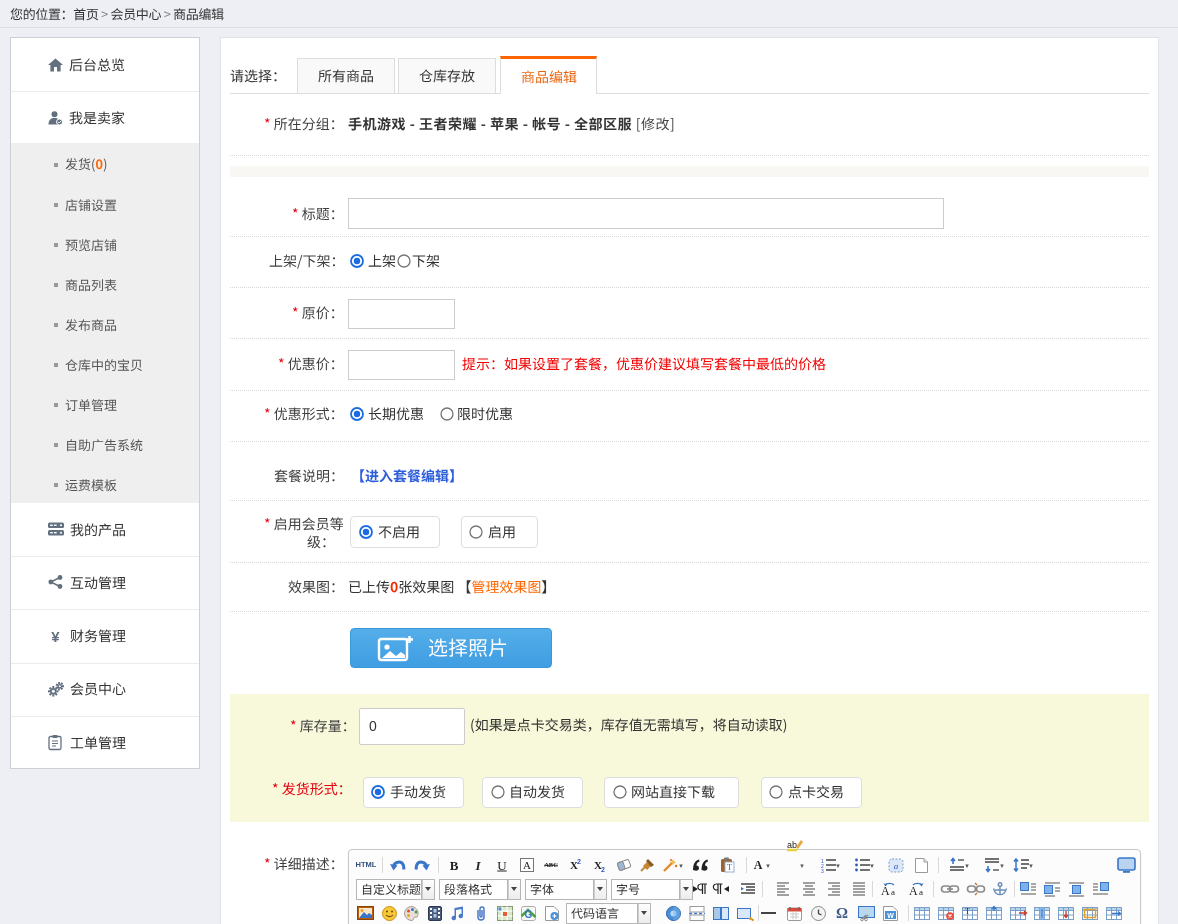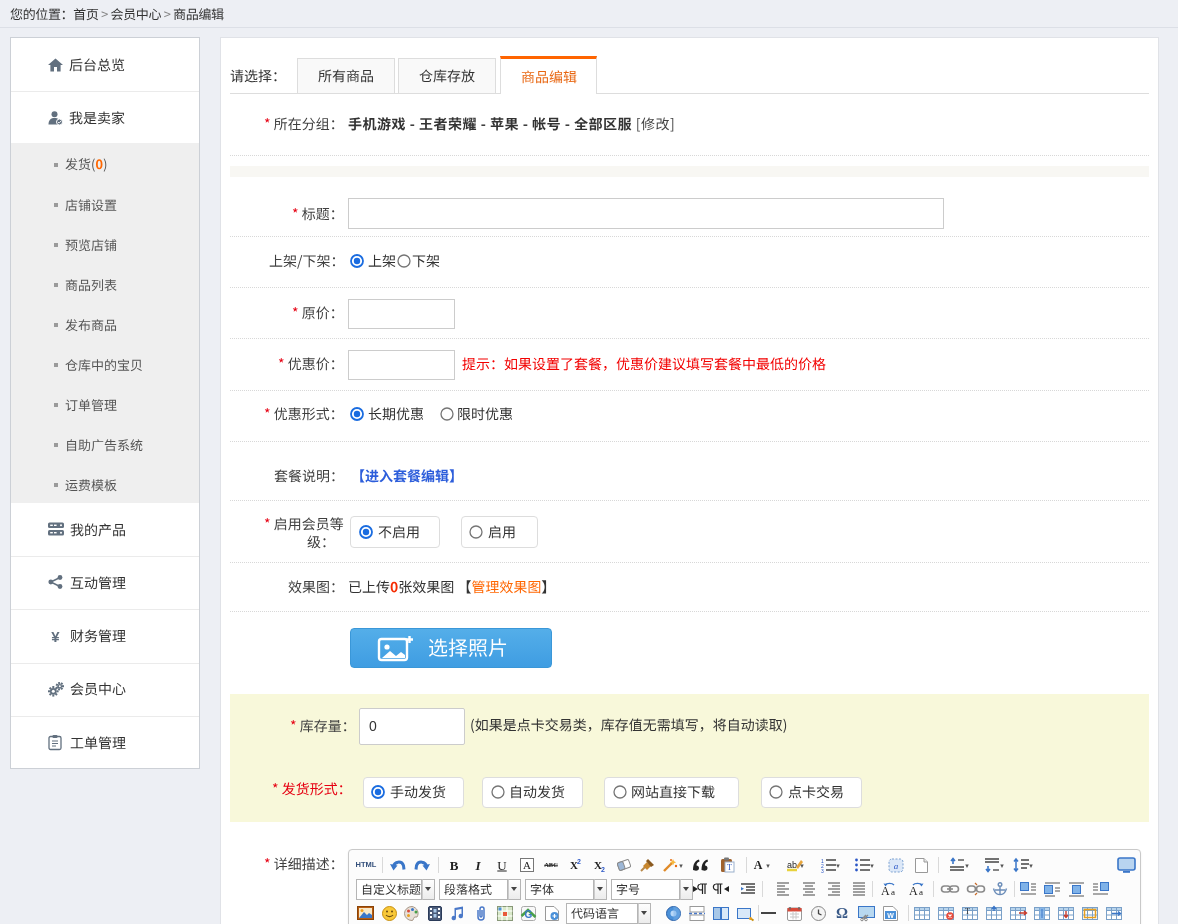--- a/index.html
+++ b/index.html
@@ -882,21 +882,21 @@
     <svg width="15" height="16" viewBox="0 0 15 16" style="display:block;overflow:visible">
       <rect x="1" y="2" width="11" height="13" rx="1.5" fill="#a0622d"></rect>
       <rect x="4" y="0.5" width="5" height="3" rx="1" fill="#777"></rect>
       <rect x="5" y="5" width="9" height="10" fill="#fff" stroke="#9ab0cc"></rect>
       <text x="9.5" y="13" text-anchor="middle" font-size="8" font-family="Liberation Serif" fill="#2a56c6">T</text>
     </svg>
   </div>
 <div style="position:absolute;left:746.0px;top:857.0px;width:1px;height:16px;background:#d9d9d9"></div>
 <div style="position:absolute;left:758.0px;top:865.0px;transform:translate(-50%,-50%);font-family:'Liberation Serif',sans-serif;font-size:12px;color:#222;font-weight:bold;font-style:normal;line-height:1;white-space:nowrap;">A</div>
 <div style="position:absolute;left:768.0px;top:865.0px;transform:translate(-50%,-50%);font-family:'Liberation Sans',sans-serif;font-size:7px;color:#555;font-weight:normal;font-style:normal;line-height:1;white-space:nowrap;">▾</div>
-<div style="position:absolute;left:786.0px;top:857.0px">
+<div style="position:absolute;left:786.0px;top:837px">
     <svg width="18" height="16" viewBox="0 0 18 16" style="display:block;overflow:visible">
       <text x="1" y="11" font-size="9" font-family="Liberation Sans" fill="#222">ab</text>
       <path d="M10 10 L15 3 L17 5 L12 12 Z" fill="#e8a63c"></path>
       <path d="M1 13 h10" stroke="#e8d23c" stroke-width="2.5"></path>
     </svg>
   </div>
 <div style="position:absolute;left:802.0px;top:865.0px;transform:translate(-50%,-50%);font-family:'Liberation Sans',sans-serif;font-size:7px;color:#555;font-weight:normal;font-style:normal;line-height:1;white-space:nowrap;">▾</div>
 <div style="position:absolute;left:821.0px;top:858.0px">
     <svg width="16" height="14" viewBox="0 0 16 14" style="display:block;overflow:visible">
       <text x="0" y="5" font-size="5" fill="#2a56c6">1</text>

